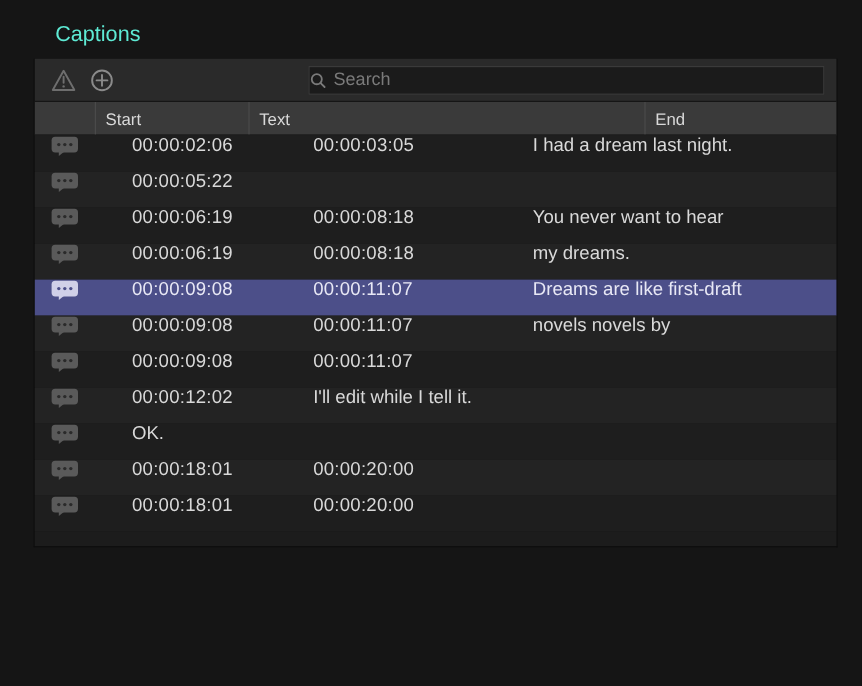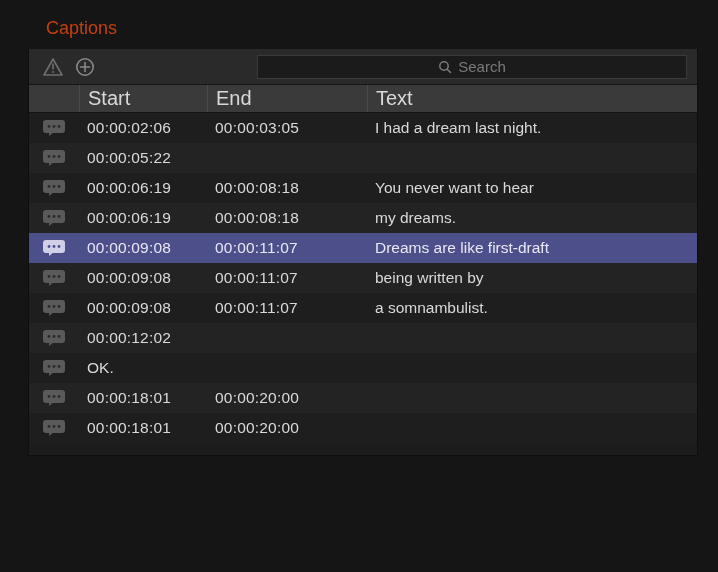--- a/index.html
+++ b/index.html
@@ -26,21 +26,21 @@
     font-size: 14px;
     overflow: hidden;
     -webkit-font-smoothing: antialiased;
   }
   .panel {
     position: absolute;
     left: 28px; top: 18px;
     width: 670px;
   }
   .title {
-    color: #c2410c;
+    color: #5eead4;
     font-size: 18px;
     font-weight: 400;
     padding: 0 0 10px 18px;
   }
   .toolbar {
     height: 36px;
     background: var(--bg-toolbar);
     display: flex;
     align-items: center;
     padding: 0 10px 0 14px;
@@ -50,52 +50,52 @@
   .toolbar .icon { display: flex; align-items: center; justify-content: center; }
   .search {
     flex: 1;
     max-width: 430px;
     margin-left: auto;
     height: 24px;
     background: var(--bg-search);
     border: 1px solid #3a3a3a;
     display: flex;
     align-items: center;
-    justify-content: center;
     gap: 6px;
     color: #7a7a7a;
     font-size: 15px;
   }
   .search span.ph { color: #7a7a7a; }
   .headers {
     height: 28px;
     background: var(--bg-header);
     display: flex;
     align-items: stretch;
     color: var(--text-bright);
-    font-size: 20px;
+    font-size: 14px;
     border-bottom: 1px solid #151515;
   }
   .headers .hcell {
     display: flex; align-items: center;
     padding-left: 8px;
     border-left: 1px solid var(--col-divider);
   }
   .headers .hcell:first-child { border-left: none; }
   .col-icon  { width: 50px; }
   .col-start { width: 128px; }
   .col-end   { width: 160px; }
   .col-text  { flex: 1; }
   .rows { }
   .row {
     height: 30px;
     display: flex;
-    align-items: center;
+    align-items: flex-start;
     color: var(--text-bright);
     font-size: 15.5px;
+    gap: 23px;
   }
   .row:nth-child(odd)  { background: var(--bg-row-alt1); }
   .row:nth-child(even) { background: var(--bg-row-alt2); }
   .row.selected { background: var(--row-selected); color: var(--text-selected); }
   .row .cell { padding-left: 8px; overflow: hidden; white-space: nowrap; text-overflow: ellipsis; }
   .row .cell.col-icon { display:flex; align-items:center; justify-content:center; padding-left:0; }
   .row .time { font-variant-numeric: tabular-nums; letter-spacing: 0.2px; }
   .caption-glyph svg { display: block; }
   .footer-gap { height: 12px; background: var(--bg-panel); }
   .list-wrap { border: 1px solid #0e0e0e; border-top:none; }
@@ -129,22 +129,22 @@
           <circle cx="6" cy="6" r="4.2" fill="none" stroke="#7a7a7a" stroke-width="1.5"></circle>
           <line x1="9.2" y1="9.2" x2="12.5" y2="12.5" stroke="#7a7a7a" stroke-width="1.5" stroke-linecap="round"></line>
         </svg>
         <span class="ph">Search</span>
       </div>
     </div>
 
     <div class="headers">
       <div class="hcell col-icon"></div>
       <div class="hcell col-start">Start</div>
+      <div class="hcell col-text">Text</div>
       <div class="hcell col-end">End</div>
-      <div class="hcell col-text">Text</div>
     </div>
 
     <div class="rows" id="rows">
         <div class="row">
     <div class="cell col-icon">
       <span class="caption-glyph">
               <svg width="24" height="18" viewBox="0 0 24 18">
     <rect x="1" y="1" width="22" height="13" rx="3" fill="#5a5a5a"></rect>
     <path d="M7 13 L7 17 L12 13 Z" fill="#5a5a5a"></path>
     <circle cx="7" cy="7.5" r="1.4" fill="#2a2a2a"></circle>
@@ -226,51 +226,51 @@
     <rect x="1" y="1" width="22" height="13" rx="3" fill="#5a5a5a"></rect>
     <path d="M7 13 L7 17 L12 13 Z" fill="#5a5a5a"></path>
     <circle cx="7" cy="7.5" r="1.4" fill="#2a2a2a"></circle>
     <circle cx="12" cy="7.5" r="1.4" fill="#2a2a2a"></circle>
     <circle cx="17" cy="7.5" r="1.4" fill="#2a2a2a"></circle>
   </svg>
             </span>
     </div>
     <div class="cell col-start time">00:00:09:08</div>
     <div class="cell col-end time">00:00:11:07</div>
-    <div class="cell col-text">being written by</div>
+    <div class="cell col-text">novels novels by</div>
   </div>
         <div class="row">
     <div class="cell col-icon">
       <span class="caption-glyph">
               <svg width="24" height="18" viewBox="0 0 24 18">
     <rect x="1" y="1" width="22" height="13" rx="3" fill="#5a5a5a"></rect>
     <path d="M7 13 L7 17 L12 13 Z" fill="#5a5a5a"></path>
     <circle cx="7" cy="7.5" r="1.4" fill="#2a2a2a"></circle>
     <circle cx="12" cy="7.5" r="1.4" fill="#2a2a2a"></circle>
     <circle cx="17" cy="7.5" r="1.4" fill="#2a2a2a"></circle>
   </svg>
             </span>
     </div>
     <div class="cell col-start time">00:00:09:08</div>
     <div class="cell col-end time">00:00:11:07</div>
-    <div class="cell col-text">a somnambulist.</div>
   </div>
         <div class="row">
     <div class="cell col-icon">
       <span class="caption-glyph">
               <svg width="24" height="18" viewBox="0 0 24 18">
     <rect x="1" y="1" width="22" height="13" rx="3" fill="#5a5a5a"></rect>
     <path d="M7 13 L7 17 L12 13 Z" fill="#5a5a5a"></path>
     <circle cx="7" cy="7.5" r="1.4" fill="#2a2a2a"></circle>
     <circle cx="12" cy="7.5" r="1.4" fill="#2a2a2a"></circle>
     <circle cx="17" cy="7.5" r="1.4" fill="#2a2a2a"></circle>
   </svg>
             </span>
     </div>
     <div class="cell col-start time">00:00:12:02</div>
+    <div class="cell col-text">I'll edit while I tell it.</div>
   </div>
         <div class="row">
     <div class="cell col-icon">
       <span class="caption-glyph">
               <svg width="24" height="18" viewBox="0 0 24 18">
     <rect x="1" y="1" width="22" height="13" rx="3" fill="#5a5a5a"></rect>
     <path d="M7 13 L7 17 L12 13 Z" fill="#5a5a5a"></path>
     <circle cx="7" cy="7.5" r="1.4" fill="#2a2a2a"></circle>
     <circle cx="12" cy="7.5" r="1.4" fill="#2a2a2a"></circle>
     <circle cx="17" cy="7.5" r="1.4" fill="#2a2a2a"></circle>

